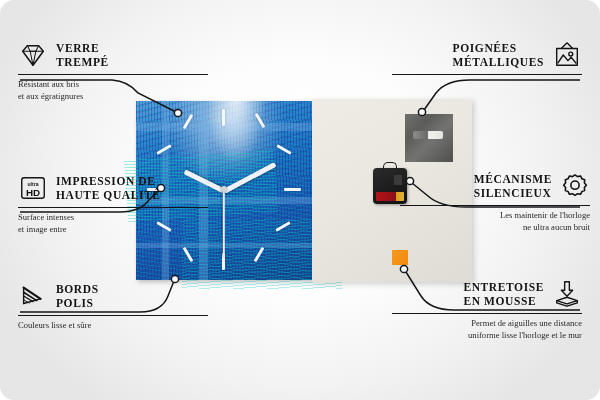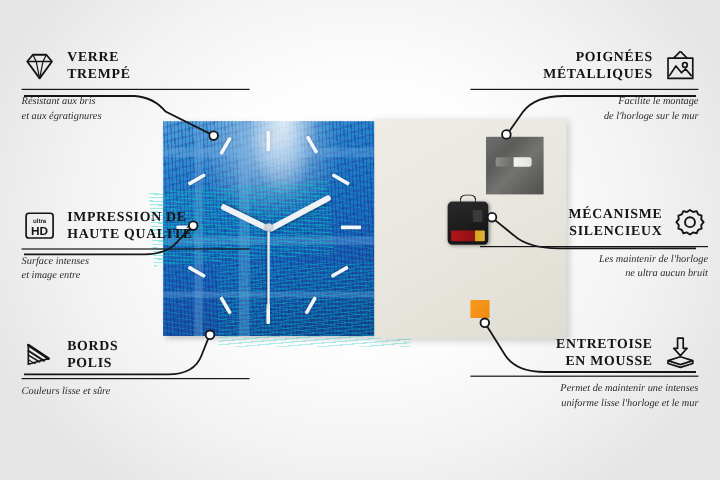--- a/index.html
+++ b/index.html
@@ -7,20 +7,21 @@
   body {
     font-family: "Liberation Serif", serif;
     background:#ffffff;
     position:relative;
   }
   #stage {
     position:absolute; left:0; top:0; width:600px; height:400px;
     background:
       radial-gradient(ellipse 55% 70% at 50% 45%, #ffffff 0%, #fdfdfd 42%, #f2f2f2 74%, #e6e6e6 100%);
     overflow:hidden;
+    border-radius:14px;
   }
   
   .product { position:absolute; }
   #clock-face {
     left:136px; top:101px; width:176px; height:179px;
     background:
       radial-gradient(circle at 50% 12%, rgba(255,255,255,.55) 0%, rgba(255,255,255,0) 34%),
       repeating-linear-gradient(88deg, rgba(0,40,120,.30) 0 1px, rgba(255,255,255,0) 1px 3px),
       repeating-linear-gradient(8deg, rgba(0,190,180,.30) 0 1px, rgba(255,255,255,0) 1px 4px),
       repeating-linear-gradient(-14deg, rgba(10,60,150,.22) 0 2px, rgba(255,255,255,0) 2px 6px),
@@ -98,23 +99,23 @@
 
   
   .feature { position:absolute; width:190px; }
   .feature .head { display:flex; align-items:center; gap:8px; }
   .feature.right .head { flex-direction:row-reverse; }
   .ficon { width:30px; height:30px; flex:0 0 30px; display:block; }
   .ftitle {
     font-size:11.5px; font-weight:bold; letter-spacing:.6px;
     color:#141414; line-height:1.22; text-transform:uppercase;
   }
-  .feature.right .ftitle { text-align:right; }
+  .feature.right .ftitle { text-align:left; }
   .rule { height:1.4px; background:#15161a; margin:4px 0 4px 0; }
-  .fdesc { font-size:8.6px; color:#2a2a2a; line-height:1.35;font-style:italic; }
+  .fdesc { font-size:8.6px; color:#2a2a2a; line-height:1.35; }
   .feature.right .fdesc { text-align:right; }
 
   #f-verre   { left:18px;  top:40px;  }
   #f-impr    { left:18px;  top:173px; }
   #f-bords   { left:18px;  top:281px; }
   #f-poign   { left:392px; top:40px;  }
   #f-meca    { left:400px; top:171px; }
   #f-entre   { left:392px; top:279px; }
 </style>
 </head>
@@ -261,24 +262,20 @@
           <circle cx="20" cy="15" r="2.1"></circle>
           <path d="M6,25 L12,16 L17,22 L20.5,18.5 L26,25"></path>
         </g>
       </svg>
       <div class="ftitle">
         <div>POIGNÉES</div>
         <div>MÉTALLIQUES</div>
       </div>
     </div>
     <div class="rule"></div>
-    <div class="fdesc">
-      <div>Facilite le montage</div>
-      <div>de l'horloge sur le mur</div>
-    </div>
   </div>
 
   <div class="feature right" id="f-meca">
     <div class="head">
       <svg class="ficon" viewBox="0 0 32 32">
         <g fill="none" stroke="#141414" stroke-width="1.7" stroke-linejoin="round">
           <path d="M16,4.2 L18.7,6.0 L21.9,5.3 L23.3,8.2 L26.3,9.3 L26.0,12.6 L28.1,15.1
                    L26.0,17.6 L26.3,20.9 L23.3,22.0 L21.9,24.9 L18.7,24.2 L16,26.0
                    L13.3,24.2 L10.1,24.9 L8.7,22.0 L5.7,20.9 L6.0,17.6 L3.9,15.1
                    L6.0,12.6 L5.7,9.3 L8.7,8.2 L10.1,5.3 L13.3,6.0 Z"></path>
@@ -306,18 +303,18 @@
           <path d="M5,23 V25.5 L16,29 L27,25.5 V23"></path>
         </g>
       </svg>
       <div class="ftitle">
         <div>ENTRETOISE</div>
         <div>EN MOUSSE</div>
       </div>
     </div>
     <div class="rule"></div>
     <div class="fdesc">
-      <div>Permet de maintenir une intenses</div>
+      <div>Permet de aiguilles une distance</div>
       <div>uniforme lisse l'horloge et le mur</div>
     </div>
   </div>
 
 </div>
 
 </body></html>

